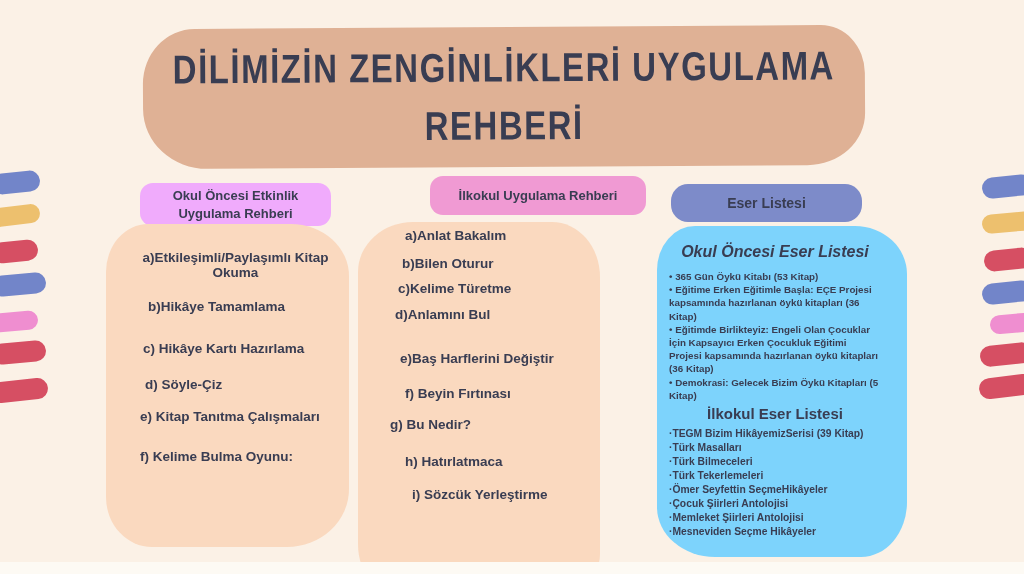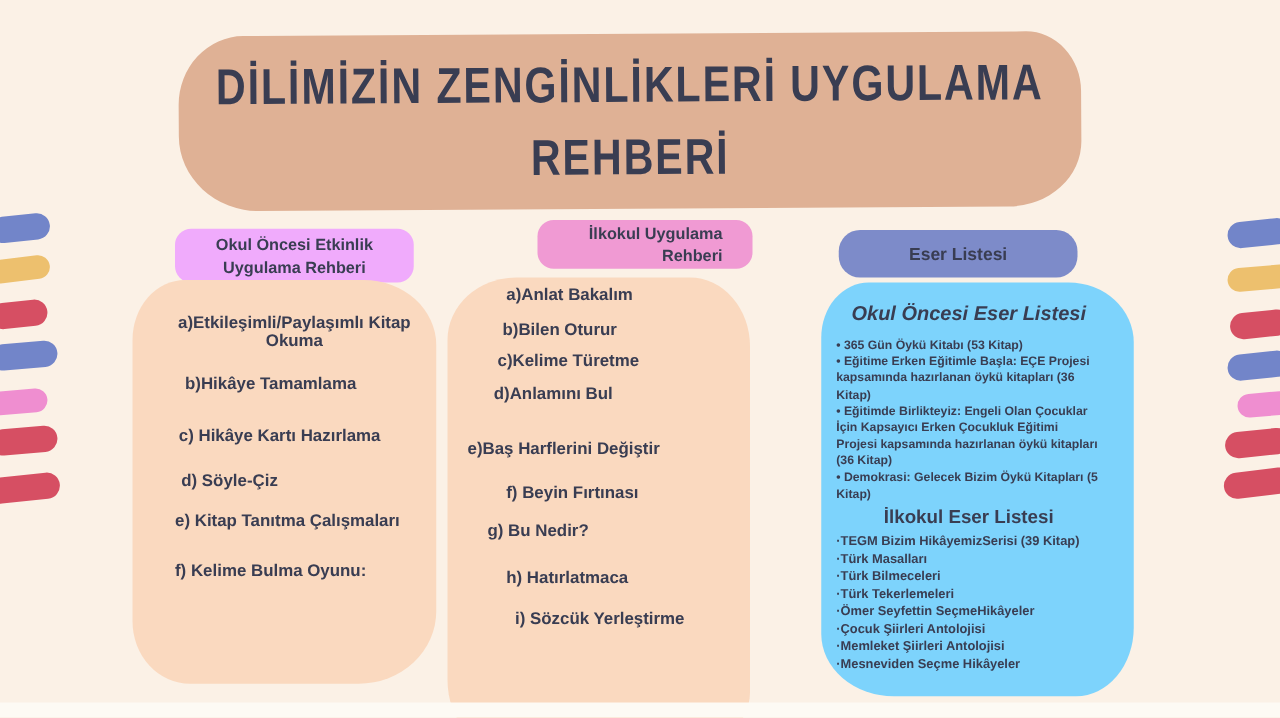--- a/index.html
+++ b/index.html
@@ -21,21 +21,21 @@
     transform:scaleY(1.22);white-space:nowrap;
   }
   
   .stroke{height:21px;border-radius:22px;}
   
   .pill{
     display:flex;align-items:center;justify-content:center;text-align:center;
     font-size:13px;font-weight:600;line-height:1.35;border-radius:13px;
   }
   .pill-1{left:140px;top:183px;width:191px;height:43px;padding:0 14px;box-sizing:border-box;}
-  .pill-2{left:430px;top:176px;width:172px;height:39px;padding:0 24px;box-sizing:border-box;text-align:right;}
+  .pill-2{left:430px;top:176px;width:216px;height:39px;padding:0 24px;box-sizing:border-box;}
   .pill-3{left:671px;top:184px;width:191px;height:38px;border-radius:17px;font-size:14px;}
   
   .card{box-sizing:border-box;}
   .card-1{left:106px;top:224px;width:243px;height:323px;
     border-radius:42px 58px 62px 46px / 48px 52px 58px 50px;
     padding:26px 14px 0 30px;}
   .card-2{left:358px;top:222px;width:242px;height:380px;
     border-radius:55px 48px 60px 50px / 50px 55px 48px 58px;
     padding:6px 12px 0 0;}
   .card-3{left:657px;top:226px;width:250px;height:331px;
@@ -48,21 +48,21 @@
   .c1-1{margin-top:19px;margin-left:12px;}
   .c1-2{margin-top:27px;margin-left:7px;}
   .c1-3{margin-top:21px;margin-left:9px;}
   .c1-4{margin-top:17px;margin-left:4px;}
   .c1-5{margin-top:25px;margin-left:4px;}
   
   .c2-0{margin-left:47px;}
   .c2-1{margin-top:13px;margin-left:44px;}
   .c2-2{margin-top:10px;margin-left:40px;}
   .c2-3{margin-top:11px;margin-left:37px;}
-  .c2-4{margin-top:29px;margin-left:16px;}
+  .c2-4{margin-top:29px;margin-left:42px;}
   .c2-5{margin-top:20px;margin-left:47px;}
   .c2-6{margin-top:16px;margin-left:32px;}
   .c2-7{margin-top:22px;margin-left:47px;}
   .c2-8{margin-top:18px;margin-left:54px;}
   
   .s1-title{text-align:center;font-weight:bold;font-style:italic;font-size:16px;margin:5px 0 9px;}
   .s1-item{font-size:9.8px;font-weight:bold;line-height:13.2px;}
   .s2-title{text-align:center;font-weight:bold;font-size:15px;margin:3px 0 5px;}
   .s2-item{font-size:10.3px;font-weight:bold;line-height:14px;}
   

